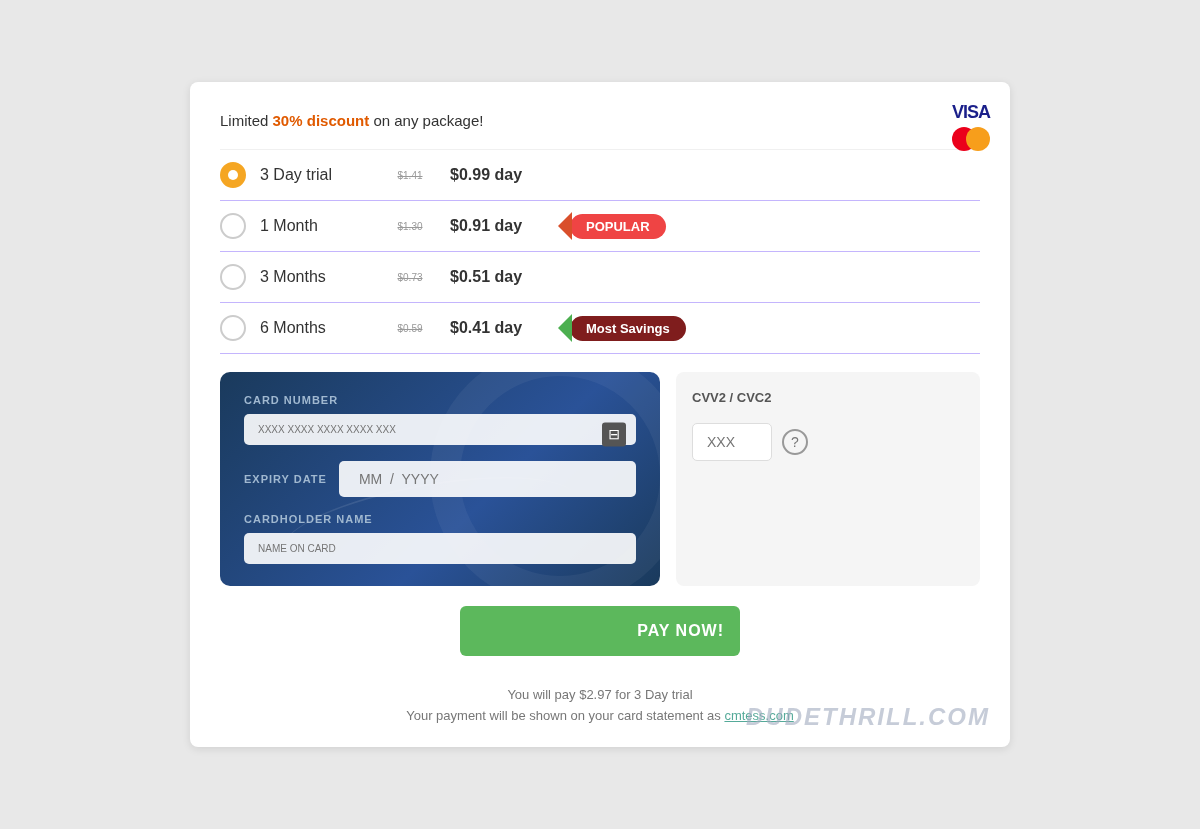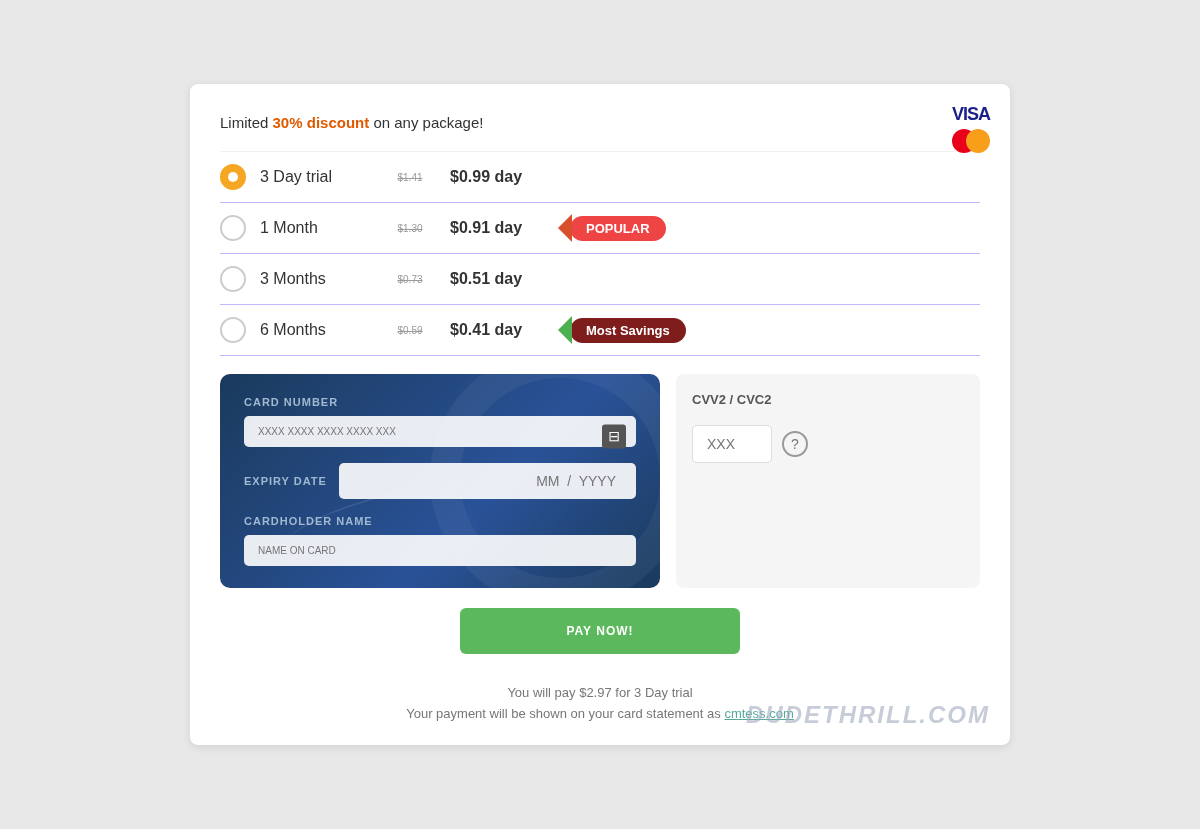--- a/index.html
+++ b/index.html
@@ -212,21 +212,21 @@
       letter-spacing: 1px;
       white-space: nowrap;
     }
     .expiry-input {
       padding: 10px 20px;
       background: rgba(255,255,255,0.9);
       border: none;
       border-radius: 5px;
       font-size: 14px;
       color: #555;
-      text-align: right;
+      text-align: left;
       outline: none;
       flex: 1;
     }
     .cvv-section {
       flex: 1;
       padding: 18px 16px;
       background: #f5f5f5;
       border-radius: 8px;
       display: flex;
       flex-direction: column;
@@ -265,27 +265,27 @@
       font-size: 14px;
       cursor: pointer;
     }
     .pay-button {
       display: block;
       width: 280px;
       margin: 0 auto 29px auto;
       padding: 16px;
       background: #5cb85c;
       color: #fff;
-      font-size: 12px;
+      font-size: 16px;
       font-weight: bold;
       border: none;
       border-radius: 6px;
       cursor: pointer;
       letter-spacing: 1px;
-      text-align: center;
+      text-align: right;
     }
     .footer-text {
       text-align: center;
       font-size: 13px;
       color: #777;
       line-height: 1.6;
     }
     .footer-text .link-text {
       color: #5a9;
       text-decoration: underline;

